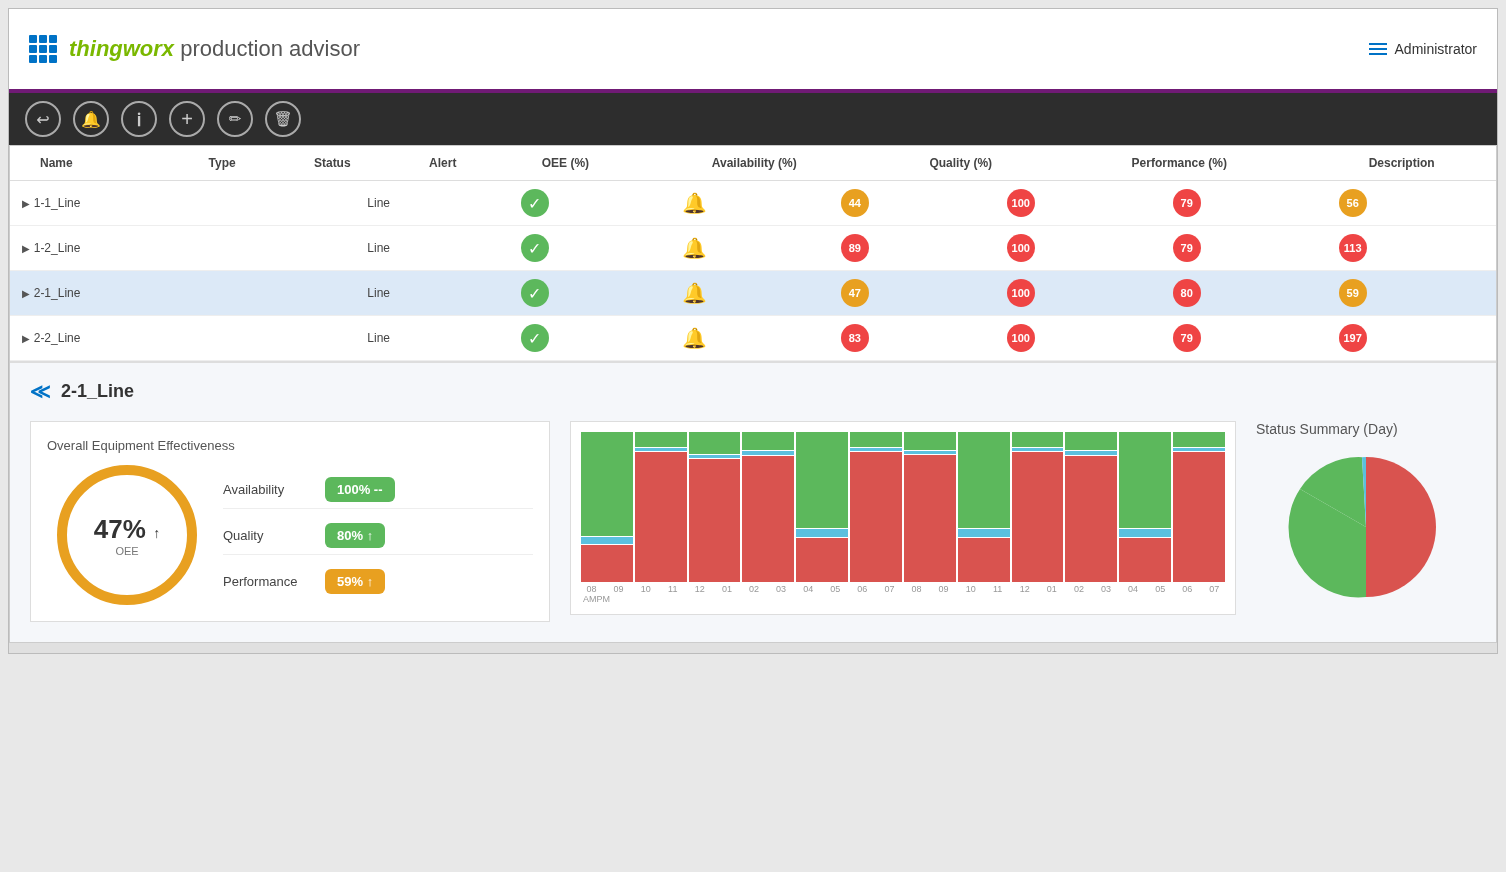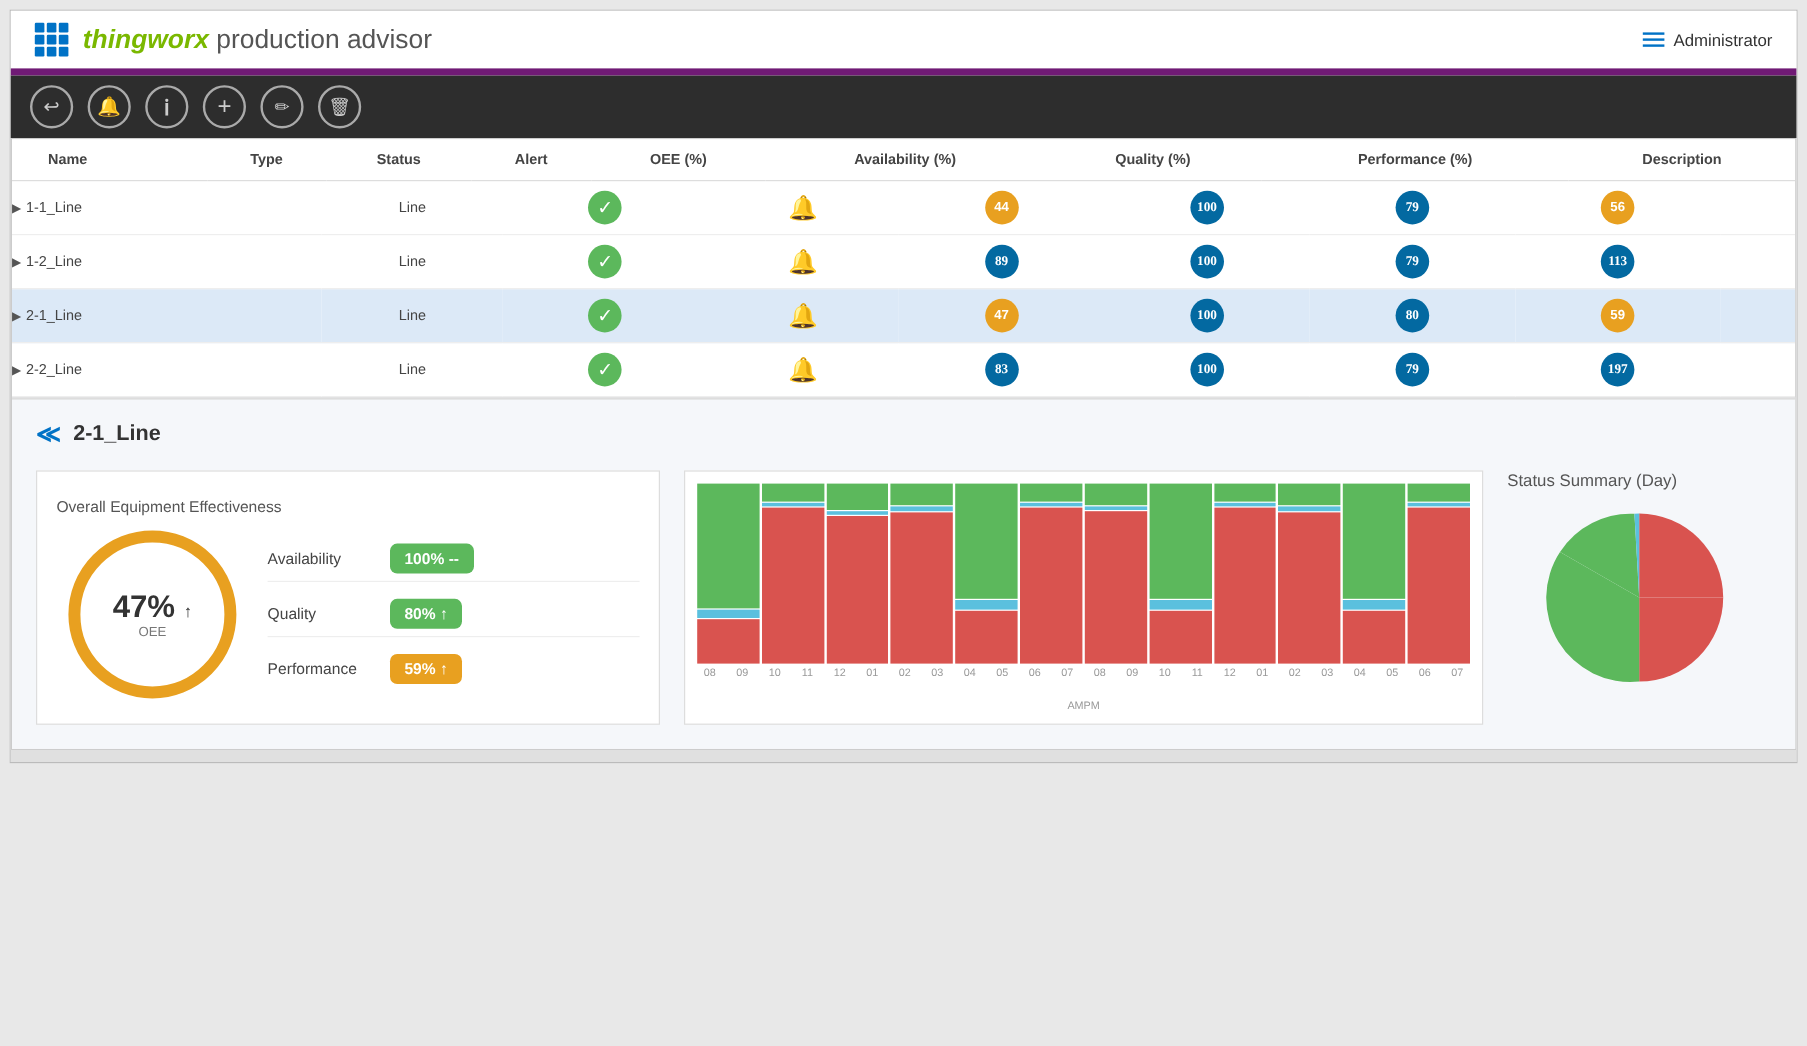--- a/index.html
+++ b/index.html
@@ -3,22 +3,22 @@
   <meta charset="utf-8">
   <style>
     * { box-sizing: border-box; margin: 0; padding: 0; }
     body { font-family: 'Segoe UI', Arial, sans-serif; background: #e8e8e8; font-size: 13px; color: #333; }
 
     
     .header {
       background: white;
       display: flex;
       align-items: center;
-      padding: 10px 20px;
-      border-bottom: 6px solid #701a75;
+      padding: 26px 20px;
+      border-bottom: 4px solid #701a75;
       justify-content: space-between;
     }
     .header-left { display: flex; align-items: center; gap: 12px; }
     .grid-icon { display: grid; grid-template-columns: repeat(3,8px); grid-template-rows: repeat(3,8px); gap: 2px; }
     .grid-dot { width: 8px; height: 8px; background: #0072c6; border-radius: 1px; }
     .header-title { font-size: 22px; color: #555; }
     .header-title span { color: #7ab800; font-weight: bold; font-style: italic; }
     .header-right { display: flex; align-items: center; gap: 8px; color: #333; font-size: 14px; }
     .hamburger { display: flex; flex-direction: column; gap: 3px; }
     .hamburger span { display: block; width: 18px; height: 2px; background: #0072c6; }
@@ -58,31 +58,31 @@
       font-size: 12px;
     }
     th:first-child { text-align: left; padding-left: 30px; }
     td {
       padding: 8px 8px;
       text-align: center;
       border-bottom: 1px solid #eee;
       font-size: 12px;
       color: #444;
     }
-    td:first-child { text-align: left; padding-left: 0; }
+    td:first-child { text-align: left; padding-left: 12px; }
     tr.selected { background: #dce9f7; }
 
     .row-expander { color: #555; font-size: 10px; margin-right: 4px; cursor: pointer; }
 
     .badge {
       display: inline-flex; align-items: center; justify-content: center;
       width: 28px; height: 28px; border-radius: 50%;
       font-size: 11px; font-weight: bold; color: white;
     }
-    .badge-green { background: #0369a1; font-family: Liberation Serif, serif; }
+    .badge-green { background: #ef4444; }
     .badge-orange { background: #e8a020; }
     .badge-red { background: #d9534f; }
 
     .status-icon {
       display: inline-flex; align-items: center; justify-content: center;
       width: 28px; height: 28px; border-radius: 50%;
     }
     .status-ok { background: #5cb85c; color: white; font-size: 16px; }
     .status-err { background: #d9534f; color: white; font-size: 16px; }
     .alert-icon { color: #999; font-size: 20px; }
@@ -159,21 +159,21 @@
 
     .outer-frame {
       border: 1px solid #bbb;
       background: white;
       margin: 8px;
     }
 
     
     .time-row { display: flex; gap: 6px; margin-top: 2px; }
     .time-label { flex: 1; text-align: center; font-size: 9px; color: #999; }
-    .ampm-row { display: flex; justify-content: center; font-size: 9px; color: #999; margin-top: 18px; padding: 0 2px; }
+    .ampm-row { display: flex; justify-content: flex-start; font-size: 9px; color: #999; margin-top: 0; padding: 0 2px; }
   </style>
 </head>
 <body>
 
 <div class="outer-frame">
 
   <div class="header">
     <div class="header-left">
       <div class="grid-icon">
         <div class="grid-dot"></div>

